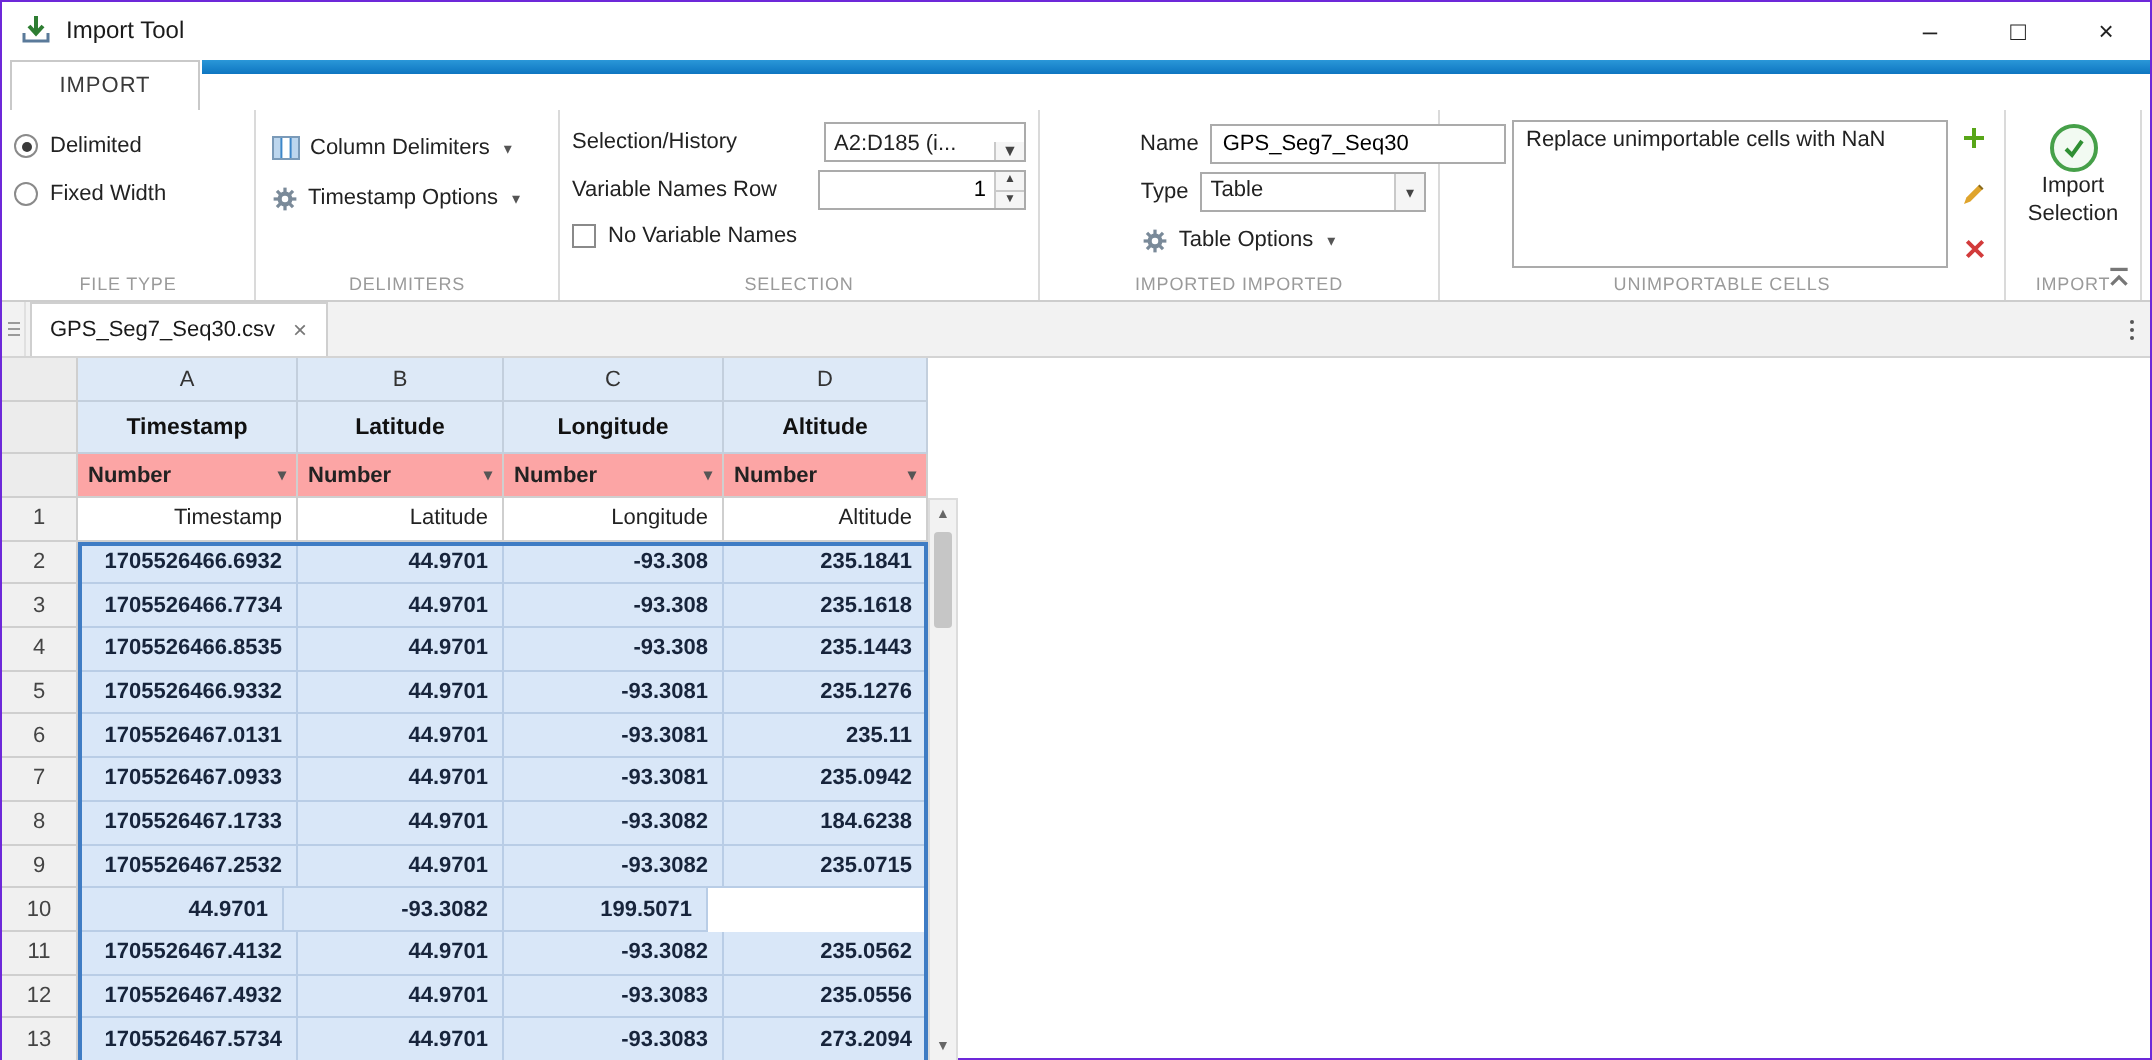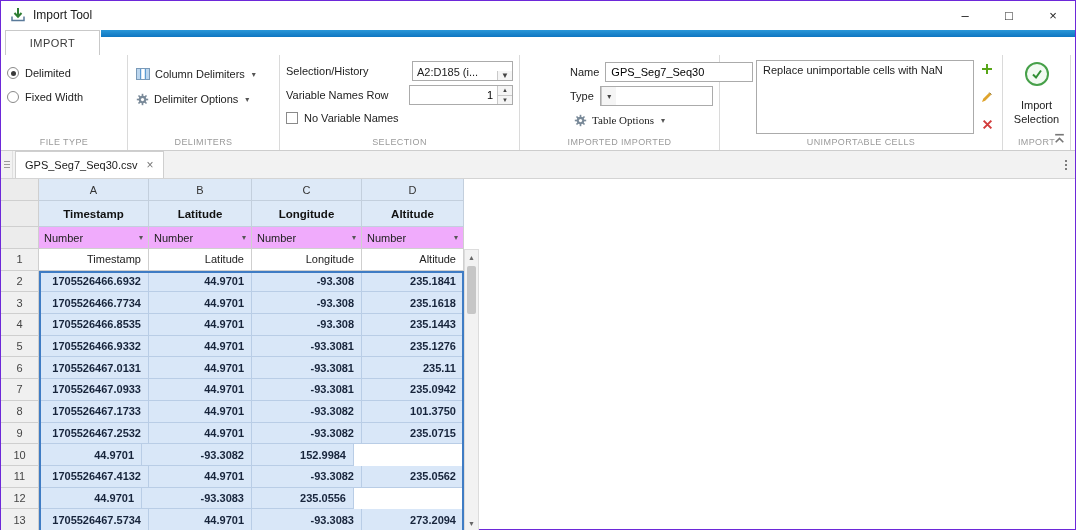--- a/index.html
+++ b/index.html
@@ -54,35 +54,35 @@
     font-size:8px; color:#444; background:#f5f5f5; }
   .spin { width:104px; height:20px; display:flex; border:1px solid #ababab; background:#fff; margin-left:auto; }
   .spin-input { flex:1; border:none; text-align:right; font-size:11px; padding:0 4px; font-family:inherit; outline:none; min-width:0; }
   .spin-btns { width:15px; display:flex; flex-direction:column; border-left:1px solid #c9c9c9; }
   .spin-up,.spin-down { flex:1; font-size:6px; display:flex; align-items:center; justify-content:center; color:#444; background:#f5f5f5; cursor:default; }
   .spin-up { border-bottom:1px solid #c9c9c9; }
   .check { display:flex; align-items:center; gap:6px; font-size:11px; height:20px; cursor:default; }
   .cb { width:12px; height:12px; border:1px solid #8a8a8a; background:#fff; flex:0 0 12px; }
 
   .iv-row { display:flex; align-items:center; height:24px; font-size:11px; gap:6px; }
-  .iv-lbl { width:32px; color:#222;margin-left:44px; }
+  .iv-lbl { width:32px; text-align:right; color:#222;margin-left:44px; }
   .iv-input { width:148px; height:20px; border:1px solid #ababab; font-size:11px; padding:0 5px; font-family:inherit; outline:none; }
   .iv-combo { display:flex; width:148px; height:20px; border:1px solid #ababab; background:#fff; }
   .table-options { display:flex; align-items:center; gap:5px; justify-content:center; font-size:11px; height:22px; margin-top:1px;
-    background:none; border:none; font-family:Liberation Serif, serif; color:#222; width:100%; cursor:default; }
+    background:none; border:none; font-family:Liberation Sans, sans-serif; color:#222; width:100%; cursor:default; }
 
   .unimp-body { display:flex; gap:4px; height:100%; padding-bottom:3px;padding-left:30px; }
   .unimp-box { flex:1; border:1px solid #ababab; background:#fff; font-size:11px; padding:3px 6px; color:#222; }
   .unimp-icons { width:18px; display:flex; flex-direction:column; justify-content:space-between; padding:1px 0 2px; }
   .icon-btn { background:none; border:none; padding:0; height:15px; display:flex; align-items:center; justify-content:center; cursor:default; }
 
   .import-body { display:flex; flex-direction:column; align-items:center; padding-top:2px; }
   .import-check { width:24px; height:24px; border-radius:50%; border:2px solid #46a049; background:#f2faf2;
     display:flex; align-items:center; justify-content:center; }
-  .import-label { font-size:11px; text-align:center; margin-top:12px; line-height:1.3; color:#222; width:54px; }
+  .import-label { font-size:11px; text-align:center; margin-top:0; line-height:1.3; color:#222; width:54px; }
 
   
   .doctabs { flex:0 0 28px; background:#f2f2f2; border-bottom:1px solid #d4d4d4; display:flex; align-items:center; }
   .doc-grip { width:12px; height:100%; border-right:1px solid #e0e0e0; display:flex; flex-direction:column; gap:2px;
     align-items:center; justify-content:center; cursor:default; }
   .doc-grip i { display:block; width:6px; height:1px; background:#9a9a9a; }
   .doctab { height:27px; background:#fff; border:1px solid #cfcfcf; border-bottom:none; display:flex; align-items:center;
     gap:9px; padding:0 9px; font-size:11px; margin-left:2px; color:#1a1a1a; }
   .tabclose { color:#777; font-size:12px; cursor:default; }
   .doc-overflow { margin-left:auto; margin-right:8px; align-self:center; display:flex; flex-direction:column; gap:2px; cursor:default; }
@@ -98,21 +98,21 @@
   .col-1 { width:103px; flex:0 0 103px; }
   .col-2 { width:110px; flex:0 0 110px; }
   .col-3 { width:102px; flex:0 0 102px; }
   .colhead-row { height:22px; }
   .letter { background:#dde9f7; font-size:11px; color:#333; display:flex; align-items:center; justify-content:center; border-color:#c3cfdd; }
   .corner { background:#ececec; }
   .varname-row { height:26px; }
   .vname { background:#dde9f7; font-weight:bold; font-size:11.5px; display:flex; align-items:center; justify-content:center;
     border-color:#c3cfdd; color:#111; }
   .typerow-row { height:22px; }
-  .typecell { background:#f0abfc; display:flex; align-items:center; font-size:11px; padding:0 5px; color:#222; }
+  .typecell { background:#fca5a5; display:flex; align-items:center; font-size:11px; padding:0 5px; color:#222;font-weight:bold; }
   .tlabel { flex:1; overflow:hidden; }
   .tarrow { font-size:8px; color:#555; }
   .databody { position:relative; height:282px; overflow:hidden; }
   .drow { height:21.7px; display:flex; }
   .rownum { font-size:11px; color:#444; display:flex; align-items:center; justify-content:center; background:#f0f0f0; }
   .dcell { font-size:11px; display:flex; align-items:center; justify-content:flex-end; padding-right:7px; background:#fff; color:#222; }
   .dcell.sel { background:#d9e7f8; font-weight:bold; color:#17243b; border-color:#b9cde6; }
   .sel-overlay { position:absolute; left:38px; top:21.7px; width:425px; height:263px; border:2px solid #3f7cc4; pointer-events:none; }
 
   .vscroll { position:absolute; left:463px; top:70px; width:15px; height:282px; background:#f2f2f2; border:1px solid #dcdcdc;
@@ -184,21 +184,21 @@
                 <g fill="#7a8a99">
                   <rect x="7" y="1" width="2" height="14"></rect>
                   <rect x="7" y="1" width="2" height="14" transform="rotate(45 8 8)"></rect>
                   <rect x="7" y="1" width="2" height="14" transform="rotate(90 8 8)"></rect>
                   <rect x="7" y="1" width="2" height="14" transform="rotate(135 8 8)"></rect>
                 </g>
                 <circle cx="8" cy="8" r="4.6" fill="#7a8a99"></circle>
                 <circle cx="8" cy="8" r="2" fill="#fff"></circle>
               </svg>
           </span>
-          <span>Delimiter Options</span>
+          <span>Timestamp Options</span>
           <span class="dd-arrow">▾</span>
         </button>
       </div>
       <div class="ts-label">DELIMITERS</div>
     </div>
 
     <div class="ts selection">
       <div class="ts-body">
         <div class="sel-row">
           <span class="sel-lbl">Selection/History</span>
@@ -227,20 +227,21 @@
 
     <div class="ts impvar">
       <div class="ts-body">
         <div class="iv-row">
           <span class="iv-lbl">Name</span>
           <input class="iv-input" value="GPS_Seg7_Seq30" style="">
         </div>
         <div class="iv-row">
           <span class="iv-lbl">Type</span>
           <div class="iv-combo">
+            <span class="combo-val">Table</span>
             <span class="combo-arrow">▾</span>
           </div>
         </div>
         <button class="table-options">
           <span style="display:flex;">
             <svg width="13" height="13" viewBox="0 0 16 16">
                 <g fill="#7a8a99">
                   <rect x="7" y="1" width="2" height="14"></rect>
                   <rect x="7" y="1" width="2" height="14" transform="rotate(45 8 8)"></rect>
                   <rect x="7" y="1" width="2" height="14" transform="rotate(90 8 8)"></rect>
@@ -412,44 +413,45 @@
             <div class="cell dcell sel col-0">1705526467.0933</div>
             <div class="cell dcell sel col-1">44.9701</div>
             <div class="cell dcell sel col-2">-93.3081</div>
             <div class="cell dcell sel col-3">235.0942</div>
           </div>
           <div class="drow">
             <div class="cell numcol rownum">8</div>
             <div class="cell dcell sel col-0">1705526467.1733</div>
             <div class="cell dcell sel col-1">44.9701</div>
             <div class="cell dcell sel col-2">-93.3082</div>
-            <div class="cell dcell sel col-3">101.3750</div>
+            <div class="cell dcell sel col-3">184.6238</div>
           </div>
           <div class="drow">
             <div class="cell numcol rownum">9</div>
             <div class="cell dcell sel col-0">1705526467.2532</div>
             <div class="cell dcell sel col-1">44.9701</div>
             <div class="cell dcell sel col-2">-93.3082</div>
             <div class="cell dcell sel col-3">235.0715</div>
           </div>
           <div class="drow">
             <div class="cell numcol rownum">10</div>
             <div class="cell dcell sel col-1">44.9701</div>
             <div class="cell dcell sel col-2">-93.3082</div>
-            <div class="cell dcell sel col-3">152.9984</div>
+            <div class="cell dcell sel col-3">199.5071</div>
           </div>
           <div class="drow">
             <div class="cell numcol rownum">11</div>
             <div class="cell dcell sel col-0">1705526467.4132</div>
             <div class="cell dcell sel col-1">44.9701</div>
             <div class="cell dcell sel col-2">-93.3082</div>
             <div class="cell dcell sel col-3">235.0562</div>
           </div>
           <div class="drow">
             <div class="cell numcol rownum">12</div>
+            <div class="cell dcell sel col-0">1705526467.4932</div>
             <div class="cell dcell sel col-1">44.9701</div>
             <div class="cell dcell sel col-2">-93.3083</div>
             <div class="cell dcell sel col-3">235.0556</div>
           </div>
           <div class="drow">
             <div class="cell numcol rownum">13</div>
             <div class="cell dcell sel col-0">1705526467.5734</div>
             <div class="cell dcell sel col-1">44.9701</div>
             <div class="cell dcell sel col-2">-93.3083</div>
             <div class="cell dcell sel col-3">273.2094</div>

